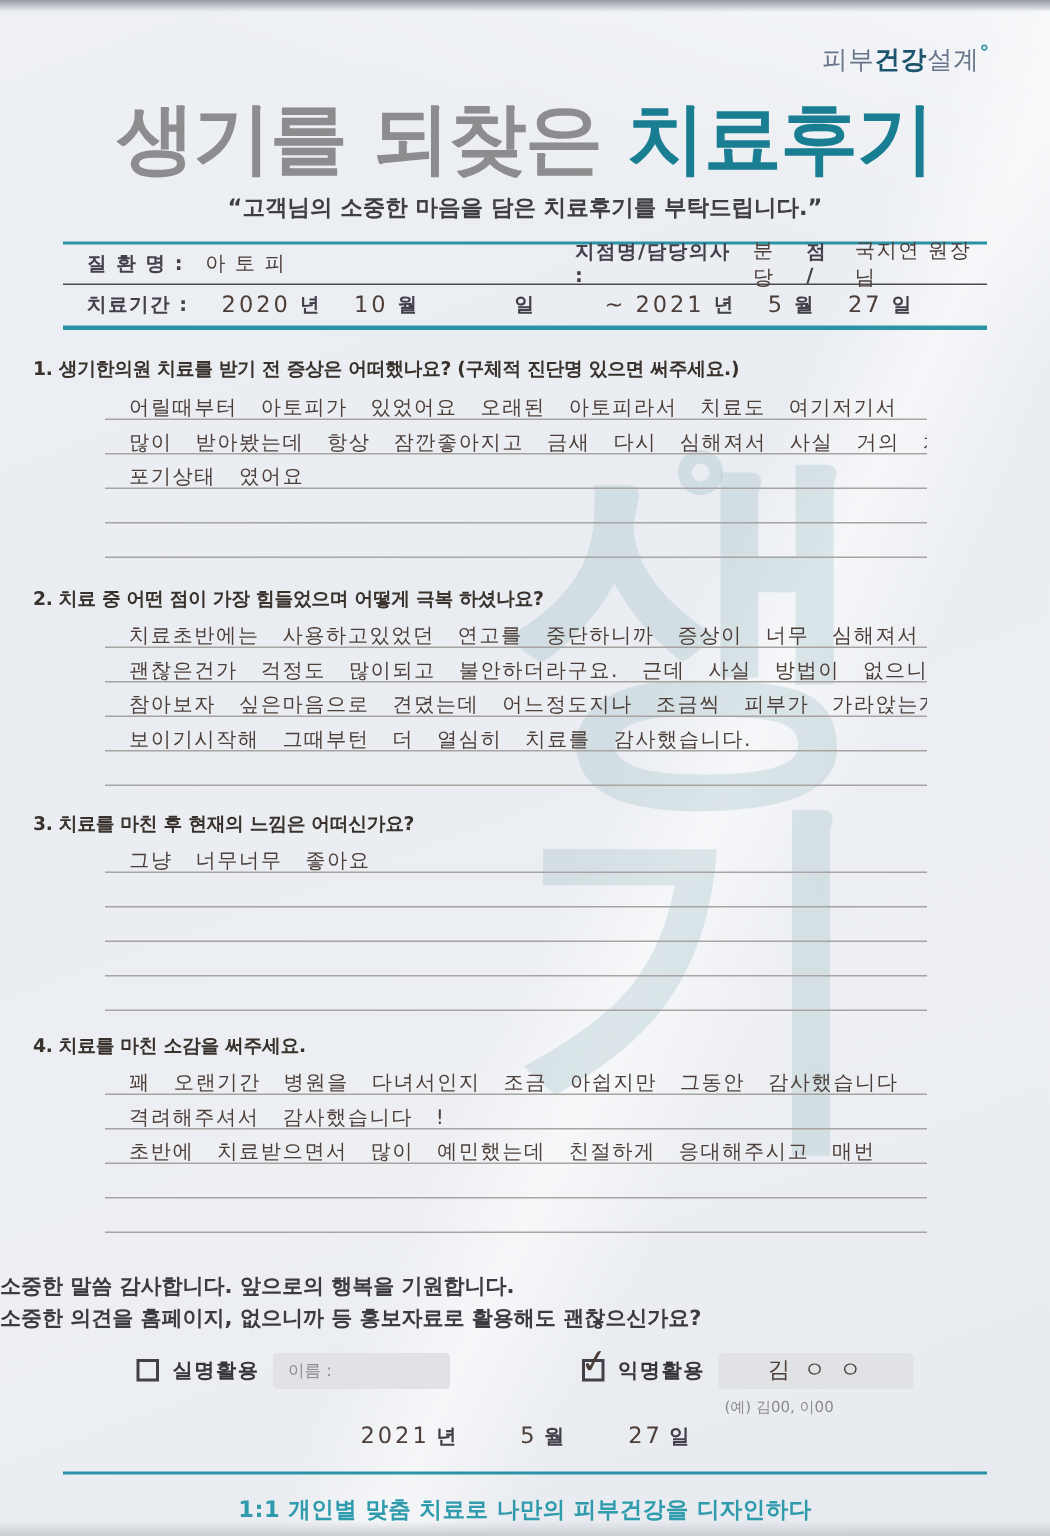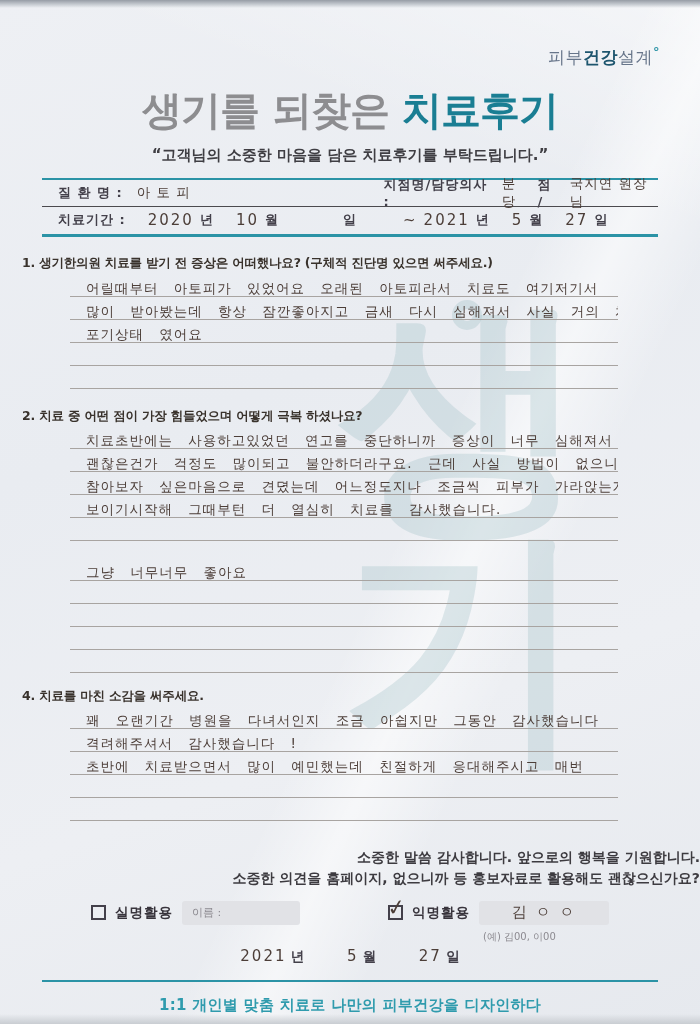--- a/index.html
+++ b/index.html
@@ -29,24 +29,24 @@
   }
   .watermark span { display:block; }
   .watermark-ring {
     position:absolute; top:300px; left:452px; width:30px; height:30px; z-index:0;
     border:9px solid rgba(156,190,197,0.32); border-radius:50%;
   }
 
   .content { position:relative; z-index:1; }
 
   
-  .logo { text-align:right; padding:44px 40px 0 0; font-size:17px; color:#67758a; letter-spacing:0.5px; }
+  .logo { text-align:right; padding:28px 40px 0 0; font-size:17px; color:#67758a; letter-spacing:0.5px; }
   .logo b { color:#1d556e; }
   .logo .deg { color:#2a93a5; font-weight:bold; font-size:13px; vertical-align:super; }
-  h1.title { text-align:center; margin-top:16px; font-size:40px; letter-spacing:-1px; line-height:50px; }
+  h1.title { text-align:center; margin-top:16px; font-size:52px; letter-spacing:-1px; line-height:50px; }
   .t-gray { color:#8d8d90; }
   .t-teal { color:#1a7e93; }
   .subtitle { text-align:center; margin-top:11px; font-size:15px; font-weight:bold; color:#3f3e43; }
 
   
   .info-table { margin:13px 42px 0 42px; border-top:2px solid #2b93a6; border-bottom:3px solid #2b93a6; }
   .info-row { display:flex; align-items:center; height:27px; font-size:13px; }
   .info-row.row1 { border-bottom:1px solid #4b4a4e;align-items:center; }
   .lbl { font-weight:bold; color:#43404a; letter-spacing:1px; }
   .cell-left { display:flex; align-items:center; gap:14px; padding-left:16px; width:355px; }
@@ -64,21 +64,21 @@
   .section .question { font-size:12.5px; font-weight:bold; color:#39322c; letter-spacing:-0.2px; }
   .lines { margin-left:48px; width:548px; }
   .ans-line { height:23px; border-bottom:1px solid #a8a4a1; overflow:hidden; }
   .ans-line .hw { display:block; padding:6px 0 0 16px; word-spacing:10px; white-space:nowrap; }
   .sec1 { margin-top:18px; } .sec1 .lines{ margin-top:2px; }
   .sec2 { margin-top:19px; } .sec2 .lines{ margin-top:1px; }
   .sec3 { margin-top:17px; } .sec3 .lines{ margin-top:1px; }
   .sec4 { margin-top:15px; } .sec4 .lines{ margin-top:1px; }
 
   
-  .thanks { margin-top:26px; text-align:right; font-size:14px; font-weight:bold; color:#3d3b40; line-height:21px; }
+  .thanks { margin-top:26px; text-align:left; font-size:14px; font-weight:bold; color:#3d3b40; line-height:21px; }
   .consent-row { margin-top:12px; display:flex; justify-content:center; align-items:center; gap:88px; }
   .consent-item { display:flex; align-items:center; gap:9px; position:relative; }
   .cbox { width:15px; height:15px; border:2px solid #43404a; background:transparent; position:relative; }
   .cbox .check { position:absolute; left:-3px; top:-12px; font-size:22px; color:#4c3e38; font-weight:bold;
                  transform:rotate(-8deg); }
   .consent-label { font-size:13.5px; font-weight:bold; color:#38343c; letter-spacing:1px; }
   .field { background:#e1e2e6; border-radius:3px; height:24px; display:flex; align-items:center;
            padding:0 10px; }
   .field.name-field { width:118px; font-size:11px; color:#8c8a90; }
   .field.anon-field { width:130px; justify-content:center; }
@@ -183,20 +183,21 @@
         <div class="ans-line">
             <span class="hw">보이기시작해 그때부턴 더 열심히 치료를 감사했습니다.</span>
           </div>
         <div class="ans-line">
             <span class="hw"></span>
           </div>
       </div>
     </div>
 
     <div class="section sec3">
+      <div class="question">3. 치료를 마친 후 현재의 느낌은 어떠신가요?</div>
       <div class="lines">
         <div class="ans-line">
             <span class="hw">그냥 너무너무 좋아요</span>
           </div>
         <div class="ans-line">
             <span class="hw"></span>
           </div>
         <div class="ans-line">
             <span class="hw"></span>
           </div>

